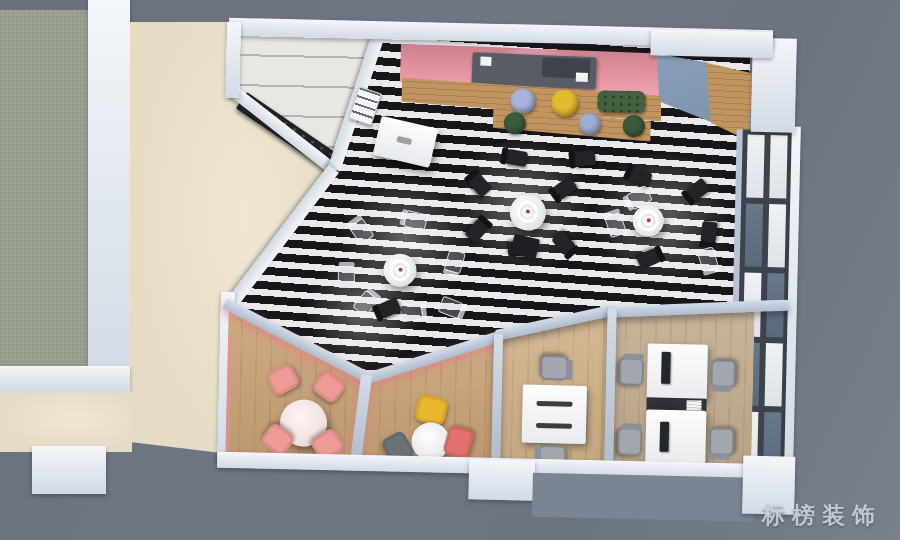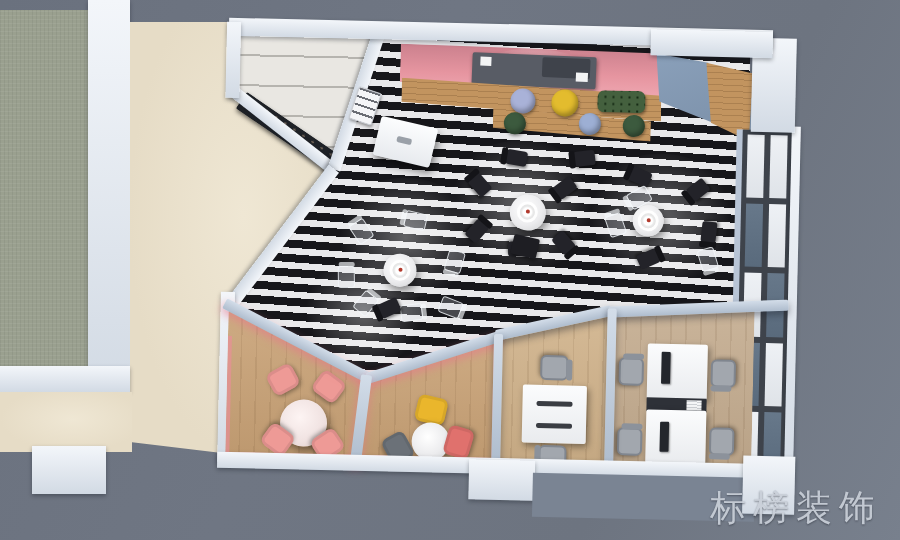--- a/index.html
+++ b/index.html
@@ -52,21 +52,21 @@
   .pc{position:absolute;border-radius:7px;box-shadow:inset 0 0 0 3px rgba(0,0,0,.08),1px 2px 4px rgba(0,0,0,.35);}
   .sign{position:absolute;background:#f4f5f7;border:1px solid #c9ccd2;border-radius:2px;
     background-image:repeating-linear-gradient(0deg,transparent 0 6px,#6a6d74 6px 8px);box-shadow:1px 2px 3px rgba(0,0,0,.35);}
   .winband{position:absolute;background:#3e434b;display:grid;grid-template-columns:1fr 1fr;grid-auto-rows:1fr;gap:6px;padding:5px;box-sizing:border-box;}
   .wp-a{background:linear-gradient(180deg,#eef1f5,#dfe3e8);}
   .wp-b{background:linear-gradient(180deg,#67788a,#596a7c);}
   .pinkstrip{position:absolute;background:rgba(235,142,154,.65);}
   .watermark{position:absolute;right:18px;bottom:12px;text-align:right;opacity:.92;
     font-family:"Liberation Serif","DejaVu Serif",serif;color:#c9cfd8;
     text-shadow:0 1px 2px rgba(40,45,55,.6);}
-  .wm-cn{font-size:36px;font-weight:normal;letter-spacing:7px;line-height:1.05;}
+  .wm-cn{font-size:23px;font-weight:bold;letter-spacing:7px;line-height:1.05;}
   .wm-en{font-size:13px;letter-spacing:2.5px;color:#c2c8d2;margin-top:2px;}
 </style>
 </head>
 <body>
 
 <div class="scene">
 
   <div class="abs green-roof" style="left:0;top:10px;width:88px;height:362px;"></div>
   <div class="abs wall" style="left:88px;top:0;width:42px;height:392px;"></div>
   <div class="abs beige" style="left:128px;top:18px;width:210px;height:440px;clip-path:polygon(2px 4px,102px 4px,102px 76px,198px 148px,198px 162px,106px 288px,102px 436px,2px 424px);"></div>

